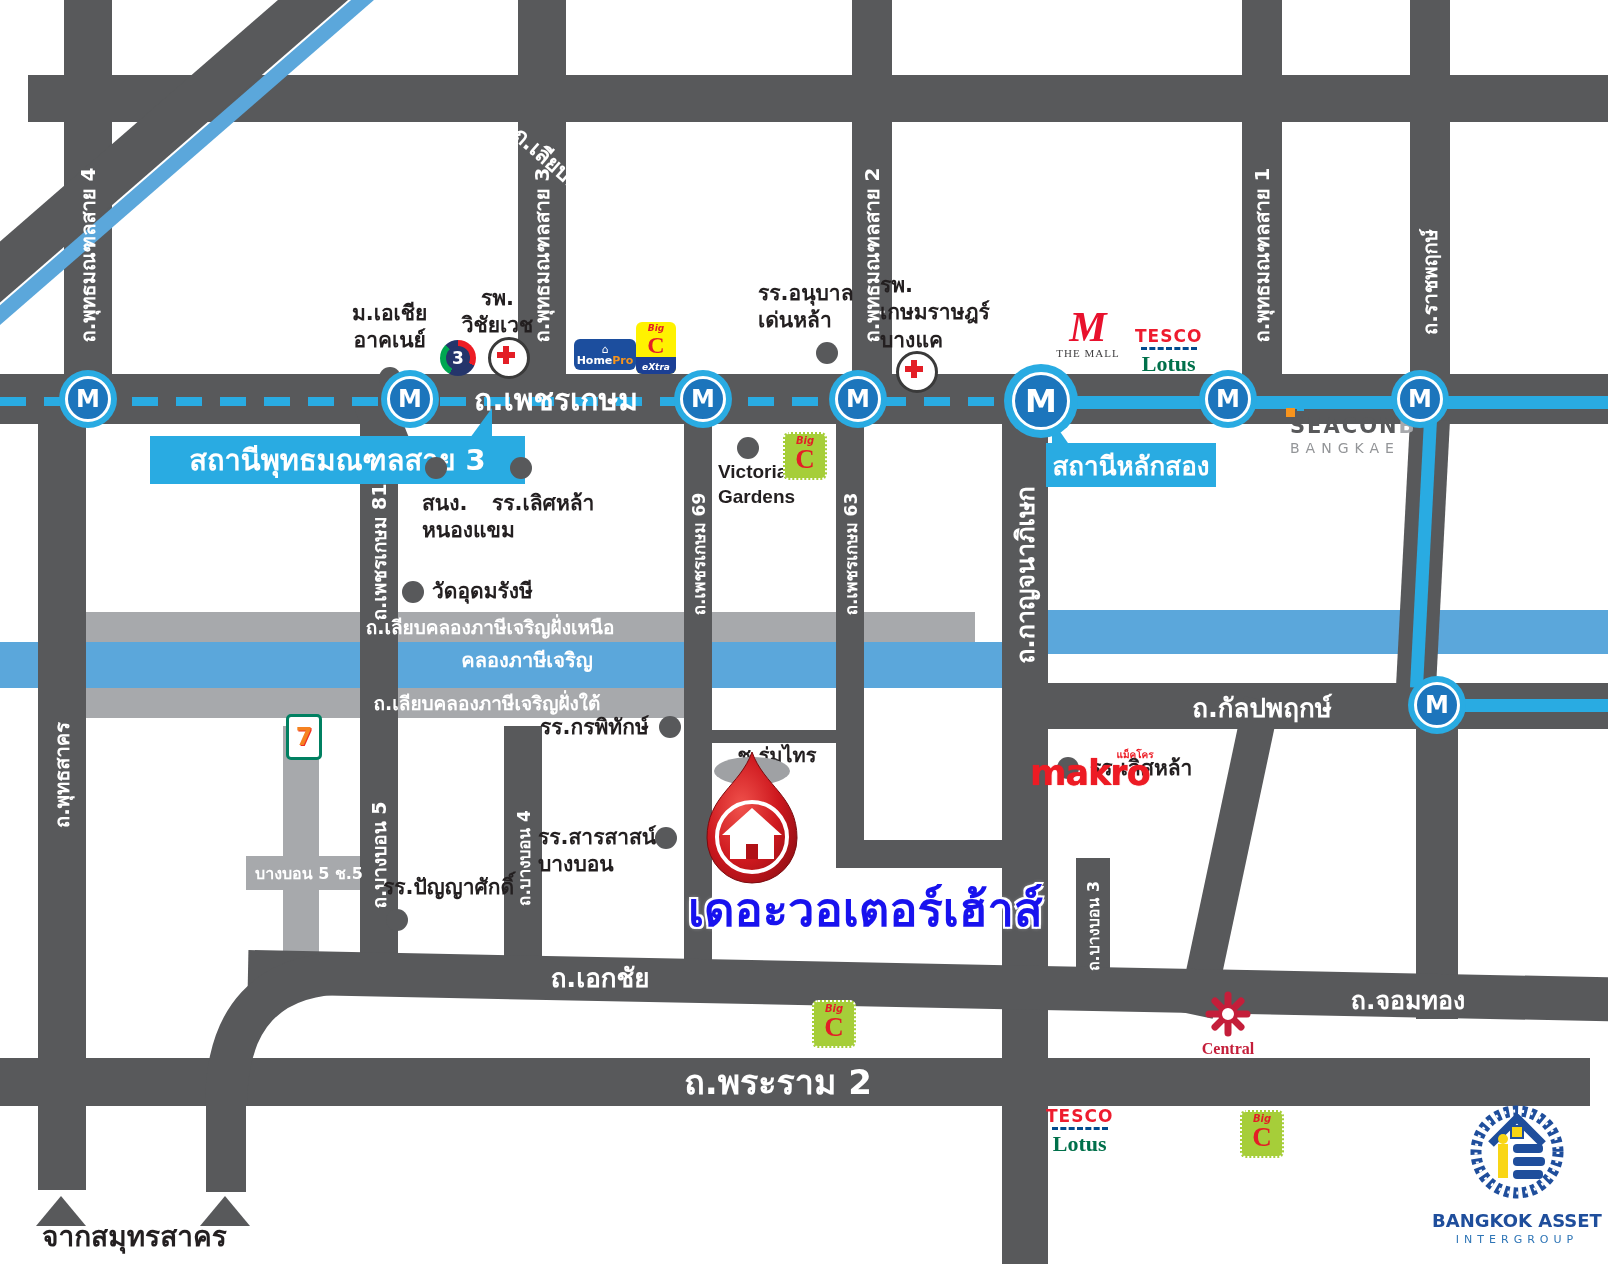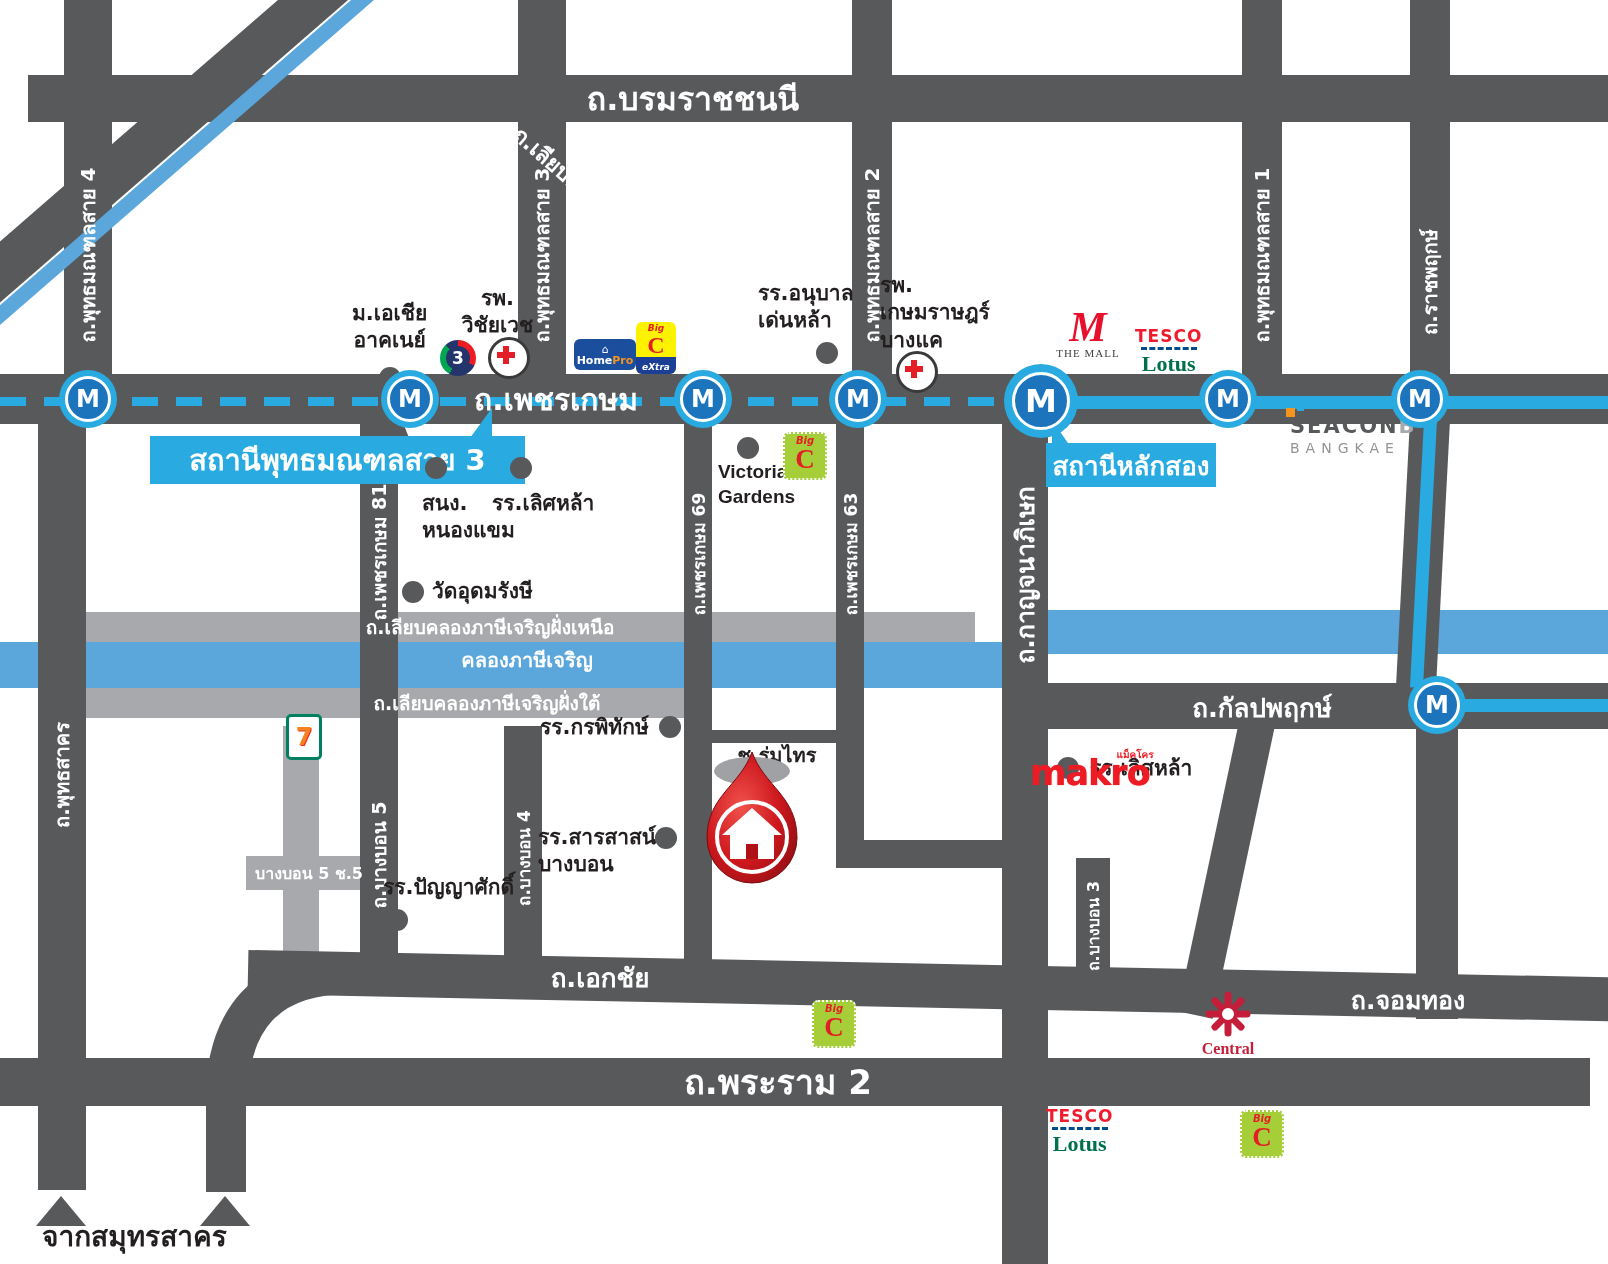--- a/index.html
+++ b/index.html
@@ -112,21 +112,20 @@
 
   <div class="m" style="left:88px;top:399px;">M</div>
   <div class="m" style="left:410px;top:399px;">M</div>
   <div class="m" style="left:703px;top:399px;">M</div>
   <div class="m" style="left:858px;top:399px;">M</div>
   <div class="m big" style="left:1041px;top:401px;">M</div>
   <div class="m" style="left:1228px;top:399px;">M</div>
   <div class="m" style="left:1420px;top:399px;">M</div>
   <div class="m" style="left:1437px;top:705px;">M</div>
 
-  <div class="clabel" style="left:693px;top:98px;font-size:32px;">ถ.บรมราชชนนี</div>
   <div class="clabel" style="left:556px;top:399px;font-size:30px;">ถ.เพชรเกษม</div>
   <div class="clabel" style="left:490px;top:627px;font-size:19px;">ถ.เลียบคลองภาษีเจริญฝั่งเหนือ</div>
   <div class="clabel" style="left:527px;top:660px;font-size:20px;">คลองภาษีเจริญ</div>
   <div class="clabel" style="left:487px;top:703px;font-size:19px;">ถ.เลียบคลองภาษีเจริญฝั่งใต้</div>
   <div class="clabel" style="left:1262px;top:707px;font-size:26px;">ถ.กัลปพฤกษ์</div>
   <div class="clabel" style="left:600px;top:977px;font-size:26px;">ถ.เอกชัย</div>
   <div class="clabel" style="left:1408px;top:1000px;font-size:25px;">ถ.จอมทอง</div>
   <div class="clabel" style="left:778px;top:1082px;font-size:34px;">ถ.พระราม 2</div>
   <div class="clabel" style="left:309px;top:873px;font-size:16px;">บางบอน 5 ช.5</div>
 
@@ -289,32 +288,48 @@
     </svg>
     <div style="color:#C41E3A;font-family:'Liberation Serif',serif;font-size:16px;font-weight:bold;">Central</div>
   </div>
 
   <div class="tesco" style="left:1046px;top:1106px;">
     <span class="t">TESCO</span>
       <span class="d"></span>
       <span class="l">Lotus</span>
   </div>
 
+  <div class="logo" style="left:1432px;top:1102px;width:170px;text-align:center;line-height:1;">
+    <svg width="104" height="104" viewBox="0 0 104 104">
+      <circle cx="52" cy="50" r="41" fill="none" stroke="#1F4E9C" stroke-width="11" stroke-dasharray="5 4"></circle>
+      <circle cx="52" cy="50" r="41" fill="none" stroke="#fff" stroke-width="3" stroke-dasharray="2 7"></circle>
+      <path d="M26 42 L52 16 L78 42" fill="#fff" stroke="#1F4E9C" stroke-width="8" stroke-linejoin="round"></path>
+      <rect x="46" y="24" width="12" height="12" fill="#F9D616" stroke="#1F4E9C" stroke-width="2"></rect>
+      <rect x="33" y="42" width="10" height="34" fill="#F9D616"></rect>
+      <circle cx="38" cy="37" r="5" fill="#F9D616"></circle>
+      <rect x="48" y="42" width="30" height="9" rx="4" fill="#1F4E9C"></rect>
+      <rect x="48" y="55" width="32" height="9" rx="4" fill="#1F4E9C"></rect>
+      <rect x="48" y="68" width="30" height="9" rx="4" fill="#1F4E9C"></rect>
+    </svg>
+    <div style="color:#1F4E9C;font-weight:bold;font-size:18px;margin-top:3px;">BANGKOK ASSET</div>
+    <div style="color:#2E75B6;font-size:11px;letter-spacing:5px;margin-top:4px;">INTERGROUP</div>
+  </div>
 
   <div class="pin-shadow" style="left:714px;top:757px;"></div>
   <svg class="pin" width="112" height="142" viewBox="0 0 112 142" style="left:696px;top:748px;">
     <defs>
       <radialGradient id="pg" cx="38%" cy="42%" r="75%">
         <stop offset="0%" stop-color="#F0524C"></stop>
           <stop offset="55%" stop-color="#CE181E"></stop>
           <stop offset="100%" stop-color="#8E0E13"></stop>
       </radialGradient>
     </defs>
     <path d="M56 4 C44 38 11 48 11 90 a45 45 0 0 0 90 0 C101 48 68 38 56 4 Z" fill="url(#pg)" stroke="#7A0B0F" stroke-width="1"></path>
     <circle cx="56" cy="89" r="35" fill="none" stroke="#fff" stroke-width="4"></circle>
     <g>
       <polygon points="56,60 86,87 26,87" fill="#fff"></polygon>
       <rect x="34" y="85" width="44" height="26" fill="#fff"></rect>
       <rect x="50" y="96" width="12" height="15" fill="#B01116"></rect>
     </g>
   </svg>
+  <div class="project" style="left:688px;top:872px;">เดอะวอเตอร์เฮ้าส์</div>
 
 </div>
 
 </body></html>

